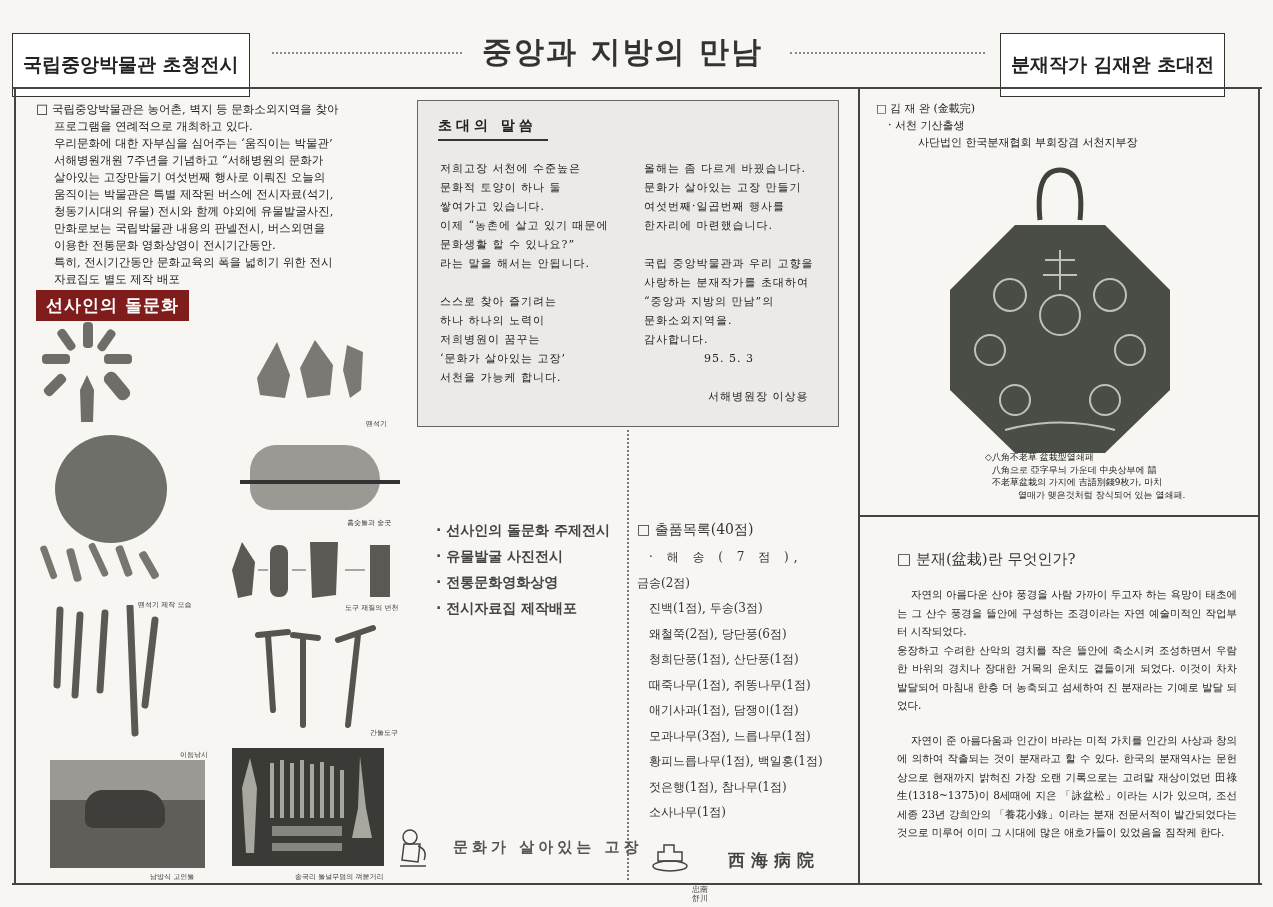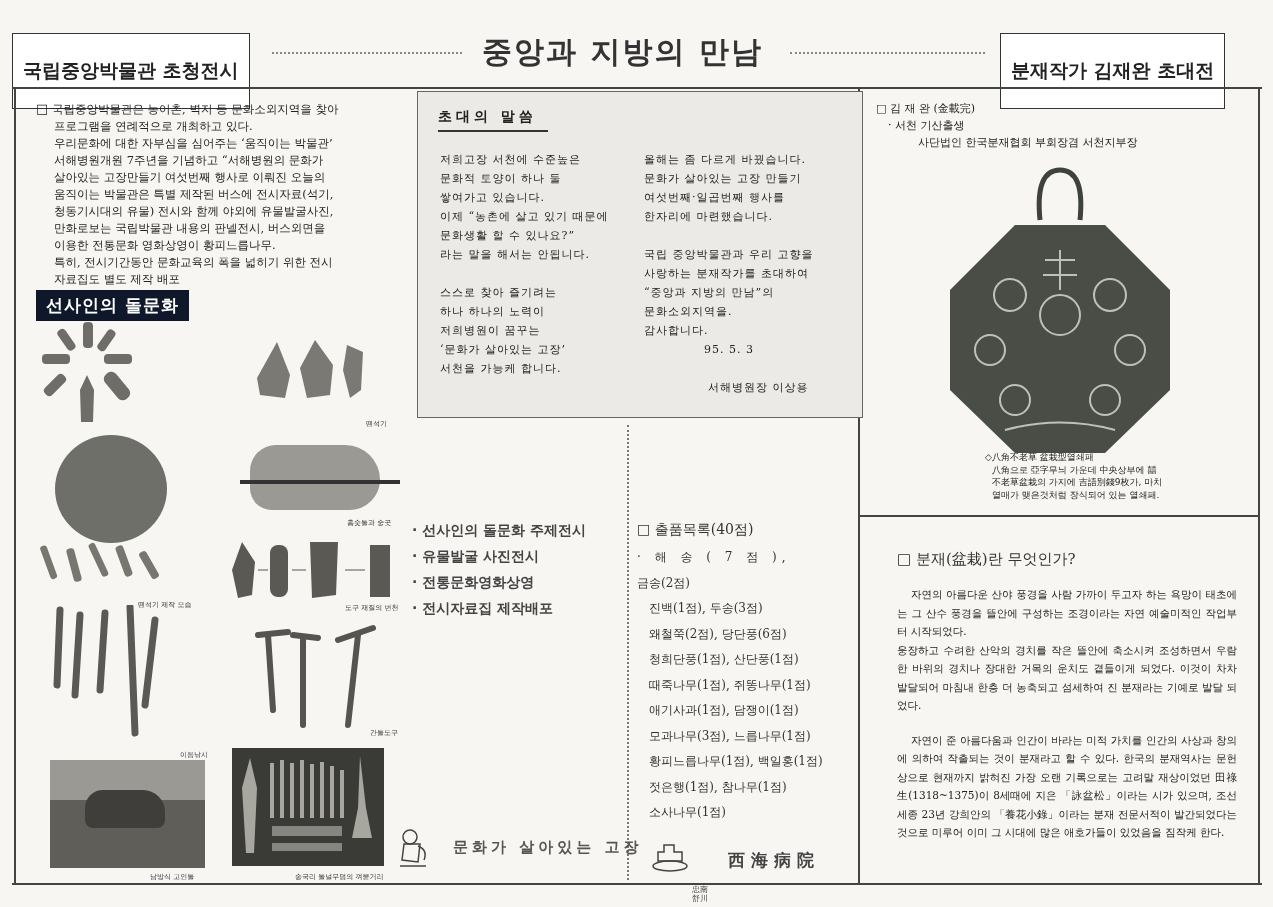--- a/index.html
+++ b/index.html
@@ -1,31 +1,31 @@
 <!DOCTYPE html>
 <html><head>
 <meta charset="utf-8">
 <style>
   html,body{margin:0;padding:0;}
   body{width:1273px;height:907px;background:#f7f6f3;position:relative;overflow:hidden;
        font-family:"DejaVu Serif","Liberation Serif",serif;color:#222;}
   .abs{position:absolute;}
   .hdrbox{border:1.5px solid #333;background:#fff;font-weight:bold;font-size:19px;
-          padding:24px 10px;white-space:nowrap;font-family:"DejaVu Sans","Liberation Sans",sans-serif;}
+          padding:18px 10px;white-space:nowrap;font-family:"DejaVu Sans","Liberation Sans",sans-serif;}
   .dots{border-bottom:2px dotted #888;height:0;}
   .maintitle{font-size:30px;font-weight:bold;letter-spacing:2px;font-family:"DejaVu Sans","Liberation Sans",sans-serif;color:#333;}
   .hline{height:1.5px;background:#444;}
   .vline{width:1.5px;background:#444;}
   .vdotted{border-left:2px dotted #777;width:0;}
   .intro p{margin:0;font-size:11.5px;line-height:17px;}
   .invbox{background:#ebeae6;border:1.5px solid #666;}
   .invtitle{font-size:14px;font-weight:bold;letter-spacing:4px;border-bottom:2px solid #333;padding-bottom:4px;
             font-family:"DejaVu Sans","Liberation Sans",sans-serif;}
   .invcol p{margin:0;font-size:11px;line-height:19px;letter-spacing:1px;}
-  .banner{background:#0f172a;color:#fff;font-weight:bold;font-size:17px;padding:4px 10px;letter-spacing:1px;
+  .banner{background:#7f1d1d;color:#fff;font-weight:bold;font-size:17px;padding:4px 10px;letter-spacing:1px;
           font-family:"DejaVu Sans","Liberation Sans",sans-serif;}
   .photo{background:#6f6f6a;}
   .photo.dark{background:#3a3a37;}
   .photo.light{background:#9a9994;}
   .cap{font-size:7px;font-family:"DejaVu Sans","Liberation Sans",sans-serif;color:#333;white-space:nowrap;}
   .prog p{margin:0 0 8px 0;font-size:14px;font-weight:bold;color:#444;
           font-family:"DejaVu Sans","Liberation Sans",sans-serif;}
   .list p{margin:0;font-size:12px;line-height:25.5px;color:#333;}
   .art p{margin:0;font-size:11px;line-height:17px;}
   .essay p{margin:0;font-size:10.5px;line-height:18.5px;text-align:justify;}
@@ -55,26 +55,26 @@
 
 <div class="abs intro" style="left:36px;top:100px;width:375px;">
   <p><span style="font-size:13px;">□</span> <span>국립중앙박물관은 농어촌, 벽지 등 문화소외지역을 찾아</span></p>
   <p style="padding-left:18px;">프로그램을 연례적으로 개최하고 있다.</p>
   <p style="padding-left:18px;">우리문화에 대한 자부심을 심어주는 ‘움직이는 박물관’</p>
   <p style="padding-left:18px;">서해병원개원 7주년을 기념하고 “서해병원의 문화가</p>
   <p style="padding-left:18px;">살아있는 고장만들기 여섯번째 행사로 이뤄진 오늘의</p>
   <p style="padding-left:18px;">움직이는 박물관은 특별 제작된 버스에 전시자료(석기,</p>
   <p style="padding-left:18px;">청동기시대의 유물) 전시와 함께 야외에 유물발굴사진,</p>
   <p style="padding-left:18px;">만화로보는 국립박물관 내용의 판넬전시, 버스외면을</p>
-  <p style="padding-left:18px;">이용한 전통문화 영화상영이 황피느릅나무.</p>
+  <p style="padding-left:18px;">이용한 전통문화 영화상영이 전시기간동안.</p>
   <p style="padding-left:18px;">특히, 전시기간동안 문화교육의 폭을 넓히기 위한 전시</p>
   <p style="padding-left:18px;">자료집도 별도 제작 배포</p>
 </div>
 
-<div class="abs invbox" style="left:417px;top:91px;width:420px;height:325px;padding-left:24px;">
+<div class="abs invbox" style="left:417px;top:100px;width:420px;height:325px;">
   <div class="abs invtitle" style="left:20px;top:16px;width:110px;">초대의 말씀</div>
   <div class="abs invcol" style="left:22px;top:58px;width:200px;">
     <p>저희고장 서천에 수준높은</p>
     <p>문화적 토양이 하나 둘</p>
     <p>쌓여가고 있습니다.</p>
     <p>이제 “농촌에 살고 있기 때문에</p>
     <p>문화생활 할 수 있나요?”</p>
     <p>라는 말을 해서는 안됩니다.</p>
     <p style="height:19px;"></p>
     <p>스스로 찾아 즐기려는</p>
@@ -208,41 +208,41 @@
         <rect x="98" y="18" width="4" height="52"></rect>
         <rect x="108" y="22" width="4" height="48"></rect>
     <path d="M128 8 L134 60 L140 90 L120 90 L126 60 Z"></path>
     <rect x="40" y="78" width="70" height="10" opacity=".7"></rect>
         <rect x="40" y="95" width="70" height="8" opacity=".7"></rect>
       </g>
     </svg>
 </div>
 <div class="abs cap" style="left:295px;top:872px;">송국리 돌널무덤의 껴묻거리</div>
 
-<div class="abs prog" style="left:412px;top:522px;width:215px;">
+<div class="abs prog" style="left:436px;top:522px;width:215px;">
   <p>· 선사인의 돌문화 주제전시</p>
   <p>· 유물발굴 사진전시</p>
   <p>· 전통문화영화상영</p>
   <p>· 전시자료집 제작배포</p>
 </div>
 <div class="abs" style="left:396px;top:828px;width:34px;height:40px;">
   <svg width="34" height="40">
       <g fill="none" stroke="#444" stroke-width="1.5">
         <circle cx="14" cy="9" r="7"></circle>
         <path d="M8 16 L6 32 L22 34 L24 16 Z"></path>
         <path d="M22 18 Q32 22 28 32"></path>
         <path d="M4 38 L30 38"></path>
       </g>
     </svg>
 </div>
 <div class="abs slogan" style="left:433px;top:838px;">문화가 살아있는 고장</div>
 
 <div class="abs" style="left:637px;top:521px;font-size:14px;color:#333;">□ 출품목록(40점)</div>
 <div class="abs list" style="left:637px;top:545px;width:210px;">
-  <p style="letter-spacing:5px;">·  해  송  (  7  점  ),</p>
+  <p style="letter-spacing:5px;margin-left:12px;">·  해  송  (  7  점  ),</p>
   <p>금송(2점)</p>
   <p style="padding-left:12px;">진백(1점), 두송(3점)</p>
   <p style="padding-left:12px;">왜철쭉(2점), 당단풍(6점)</p>
   <p style="padding-left:12px;">청희단풍(1점), 산단풍(1점)</p>
   <p style="padding-left:12px;">때죽나무(1점), 쥐똥나무(1점)</p>
   <p style="padding-left:12px;">애기사과(1점), 담쟁이(1점)</p>
   <p style="padding-left:12px;">모과나무(3점), 느릅나무(1점)</p>
   <p style="padding-left:12px;">황피느릅나무(1점), 백일홍(1점)</p>
   <p style="padding-left:12px;">젓은행(1점), 참나무(1점)</p>
   <p style="padding-left:12px;">소사나무(1점)</p>
@@ -277,21 +277,21 @@
         <circle cx="160" cy="235" r="15"></circle>
       <path d="M60 265 Q115 250 170 265"></path>
         <path d="M100 95 L130 95 M115 85 L115 125 M98 110 L132 110"></path>
     </g>
   </svg>
 </div>
 <div class="abs" style="left:985px;top:451px;width:230px;font-size:9px;line-height:12.5px;font-family:'DejaVu Sans','Liberation Sans',sans-serif;">
   <div>◇八角不老草 盆栽型열쇄패</div>
   <div style="padding-left:7px;">八角으로 亞字무늬 가운데 中央상부에 囍</div>
   <div style="padding-left:7px;">不老草盆栽의 가지에 吉語別錢9枚가, 마치</div>
-  <div style="padding-left:7px;">열매가 맺은것처럼 장식되어 있는 열쇄패.</div>
+  <div style="padding-left:7px;margin-left:26px;">열매가 맺은것처럼 장식되어 있는 열쇄패.</div>
 </div>
 
 <div class="abs" style="left:897px;top:550px;font-size:15px;color:#333;">□ 분재(盆栽)란 무엇인가?</div>
 <div class="abs essay" style="left:897px;top:585px;width:340px;">
   <p style="text-indent:14px;">자연의 아름다운 산야 풍경을 사람 가까이 두고자 하는 욕망이 태초에는 그 산수 풍경을 뜰안에 구성하는 조경이라는 자연 예술미적인 작업부터 시작되었다.</p>
   <p>웅장하고 수려한 산악의 경치를 작은 뜰안에 축소시켜 조성하면서 우람한 바위의 경치나 장대한 거목의 운치도 곁들이게 되었다. 이것이 차차 발달되어 마침내 한층 더 농축되고 섬세하여 진 분재라는 기예로 발달 되었다.</p>
   <p style="height:16px;"></p>
   <p style="text-indent:14px;">자연이 준 아름다움과 인간이 바라는 미적 가치를 인간의 사상과 창의에 의하여 작출되는 것이 분재라고 할 수 있다. 한국의 분재역사는 문헌상으로 현재까지 밝혀진 가장 오랜 기록으로는 고려말 재상이었던 田祿生(1318~1375)이 8세때에 지은 「詠盆松」이라는 시가 있으며, 조선 세종 23년 강희안의 「養花小錄」이라는 분재 전문서적이 발간되었다는 것으로 미루어 이미 그 시대에 많은 애호가들이 있었음을 짐작케 한다.</p>
 </div>
 

